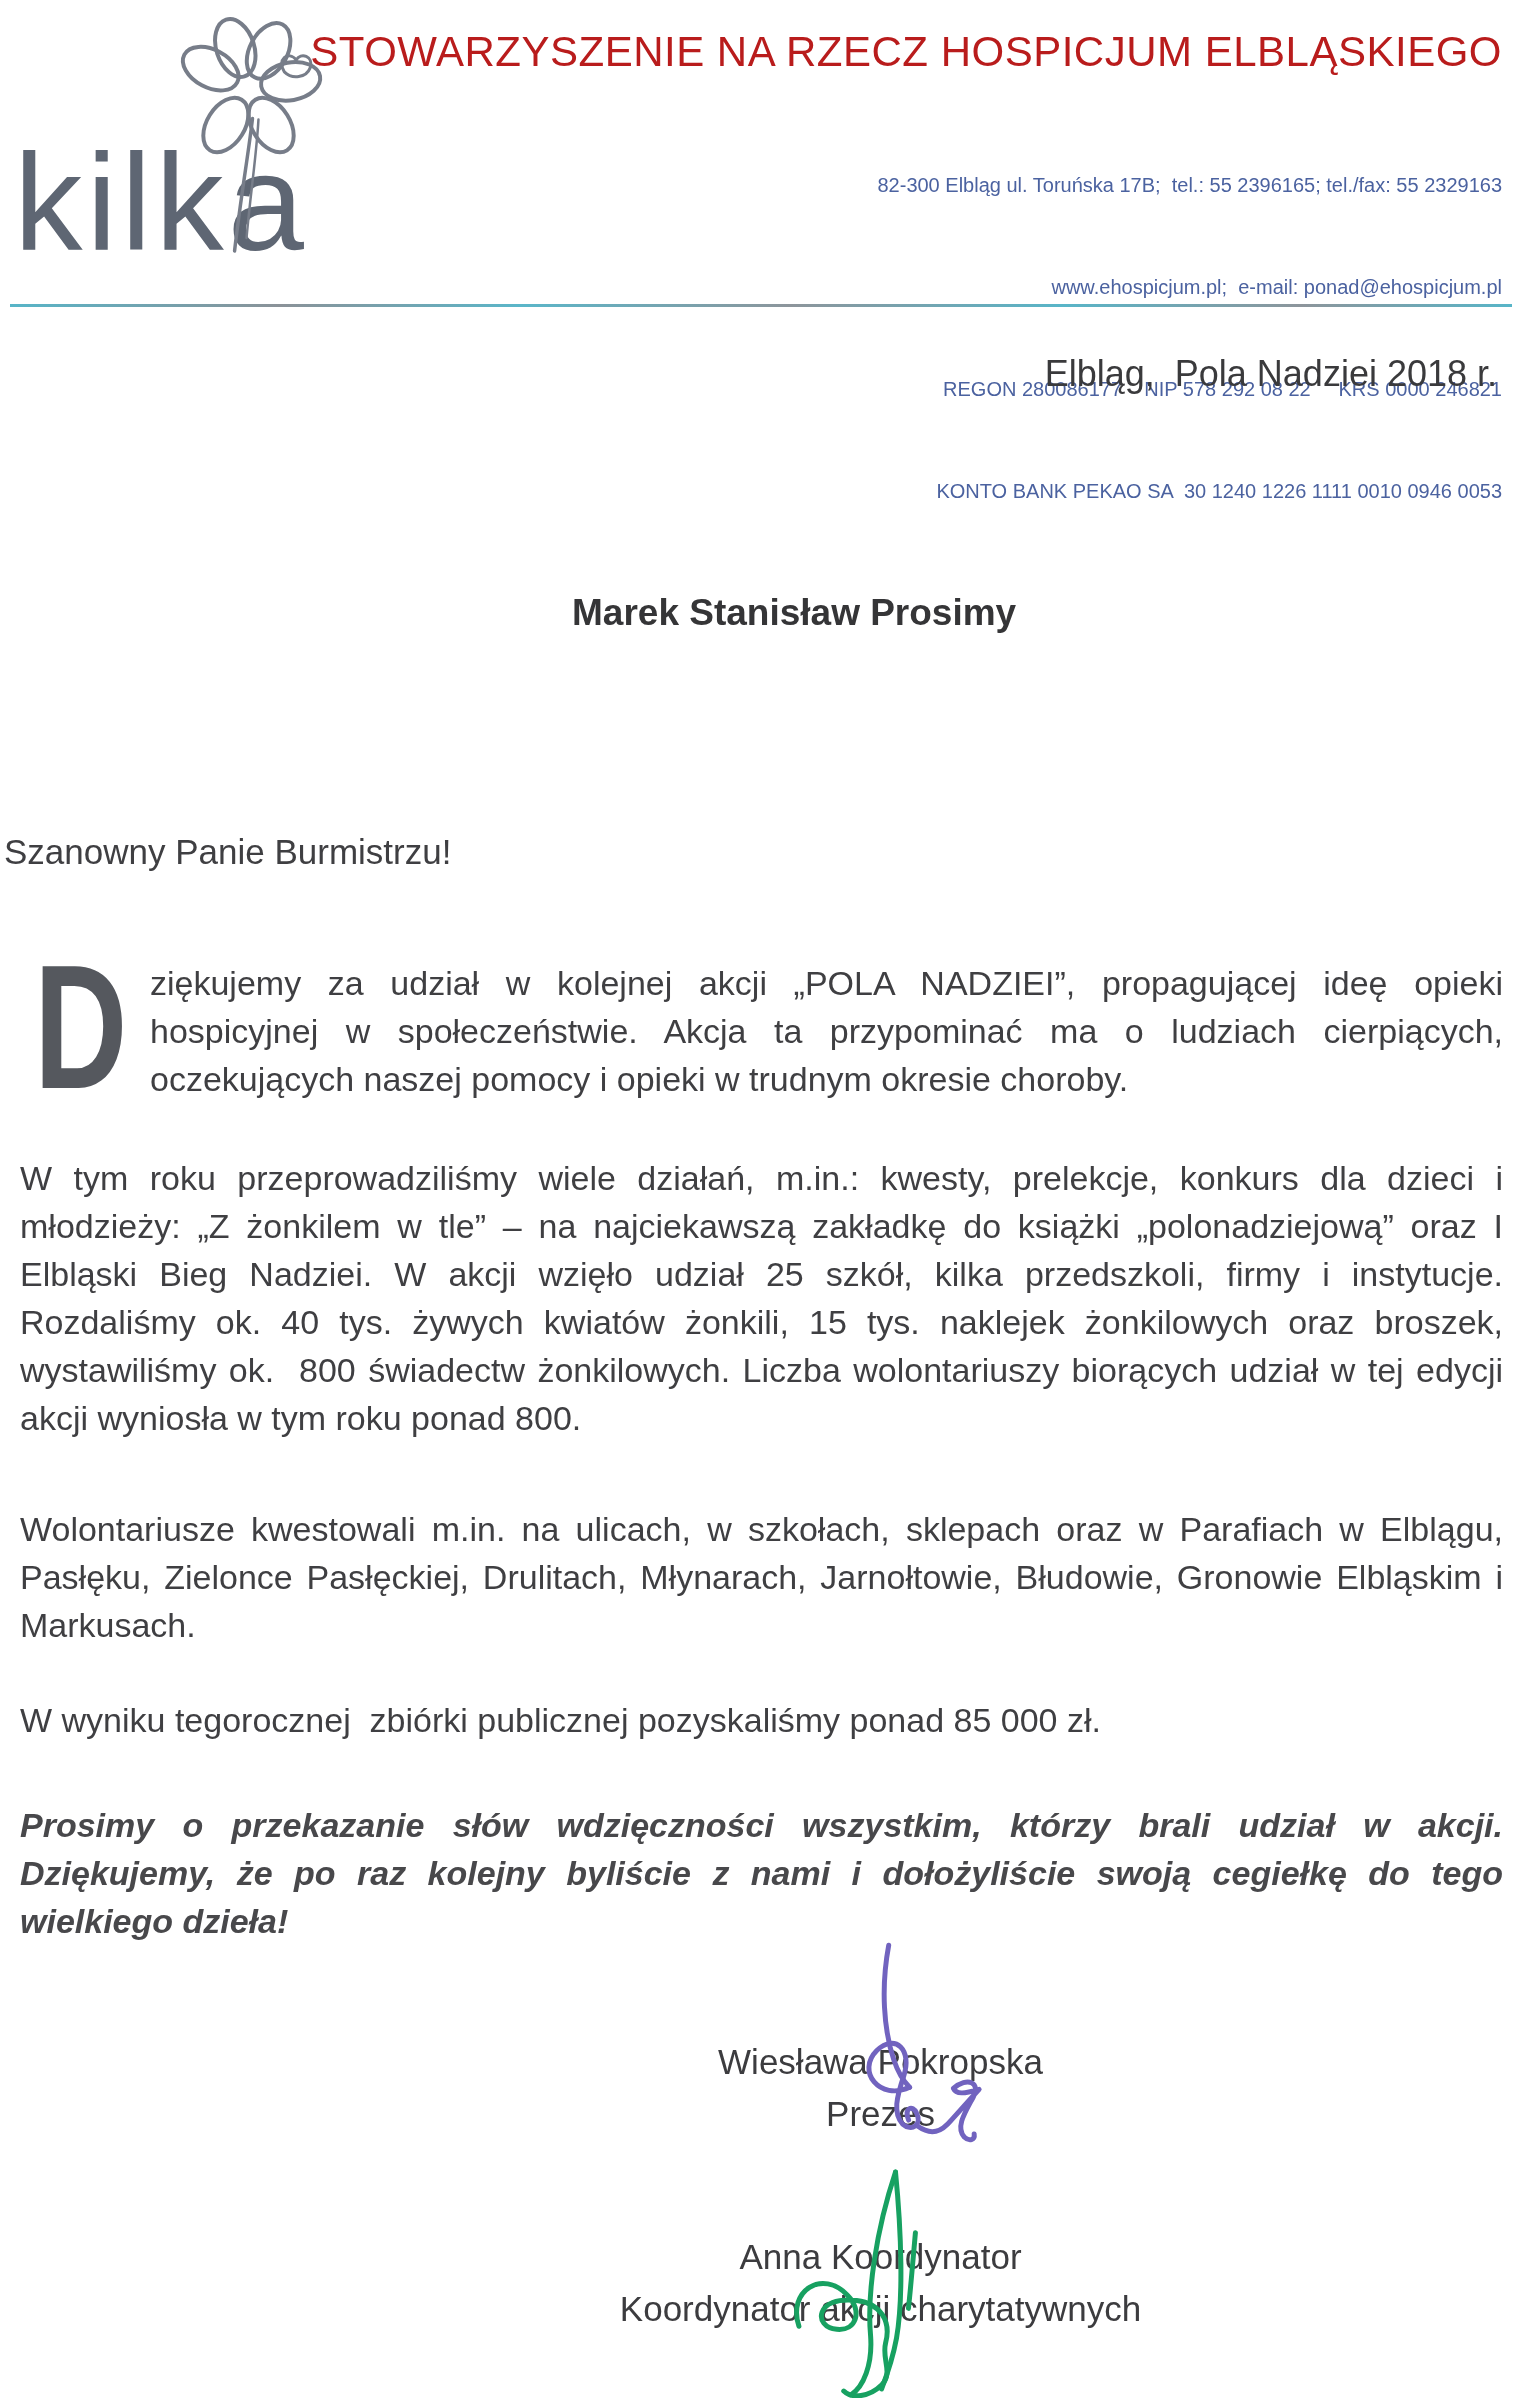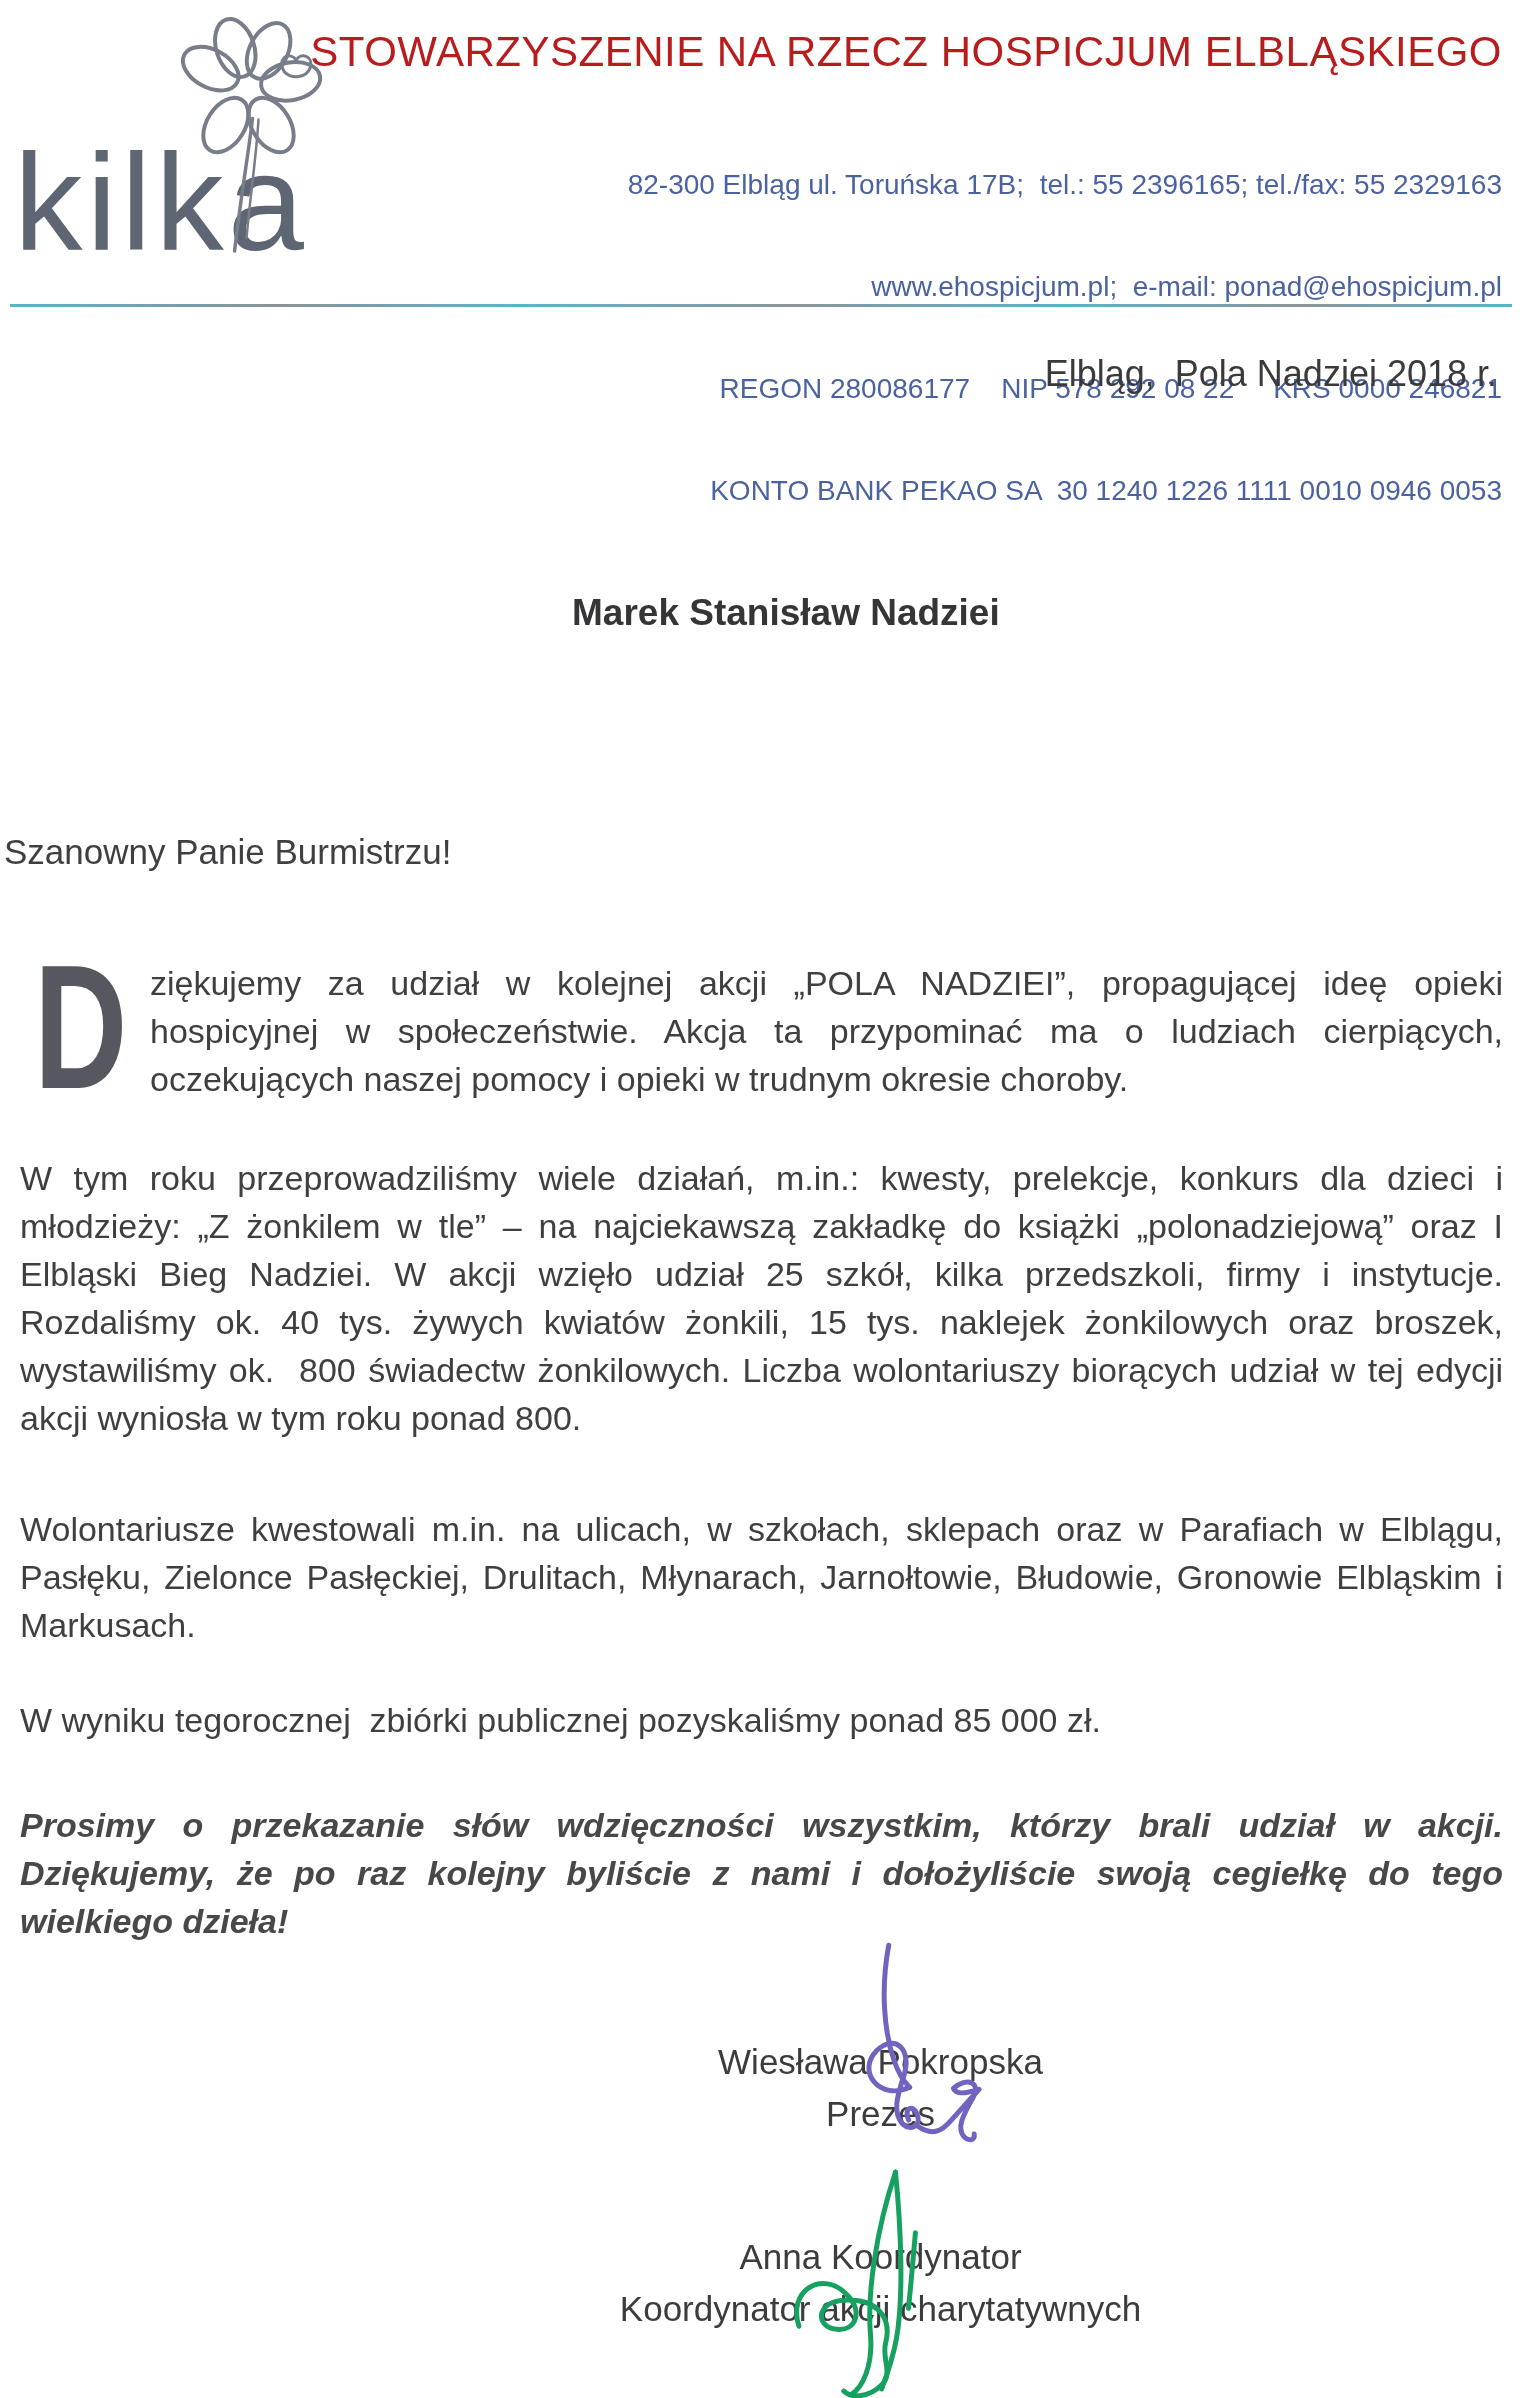--- a/index.html
+++ b/index.html
@@ -19,21 +19,21 @@
     color:#5e6673;
   }
   .logo-flower{position:absolute;left:149px;top:14px;}
   .hdr-title{
     position:absolute;right:20px;top:28px;
     font-size:42px;letter-spacing:0.5px;white-space:nowrap;
     color:#b91c1c;
   }
   .hdr-lines{
     position:absolute;right:20px;top:100px;
-    text-align:right;font-size:28px;line-height:34px;
+    text-align:right;font-size:20px;line-height:34px;
     color:#4b62a0;white-space:pre-wrap;
   }
   .divider{
     position:absolute;left:10px;right:10px;top:304px;height:3px;
     background:linear-gradient(90deg,#57b5c8 0%,#8b9298 18%,#5ab6c9 34%,#8d959b 52%,#58b5c8 70%,#8d959b 86%,#57b5c8 100%);
   }
   
   .dateline{
     position:absolute;right:25px;top:353px;
     font-size:36px;color:#3a3a3c;white-space:pre;
@@ -104,21 +104,21 @@
     <div>www.ehospicjum.pl;  e-mail: ponad@ehospicjum.pl</div>
     <div>REGON 280086177    NIP 578 292 08 22     KRS 0000 246821</div>
     <div>KONTO BANK PEKAO SA  30 1240 1226 1111 0010 0946 0053</div>
   </div>
 
   <div class="divider"></div>
 
   <div class="dateline">Elbląg,  Pola Nadziei 2018 r.</div>
 
   <div class="addressee">
-    <div>Marek Stanisław Nadziei</div>
+    <div>Marek Stanisław Prosimy</div>
   </div>
 
   <div class="salutation">Szanowny Panie Burmistrzu!</div>
 
   <p class="para p1"><span class="dropcap">D</span><span>ziękujemy za udział w kolejnej akcji „POLA NADZIEI”, propagującej ideę opieki hospicyjnej w społeczeństwie. Akcja ta przypominać ma o ludziach cierpiących, oczekujących naszej pomocy i opieki w trudnym okresie choroby.</span></p>
 
   <p class="para p2">W tym roku przeprowadziliśmy wiele działań, m.in.: kwesty, prelekcje, konkurs dla dzieci i młodzieży: „Z żonkilem w tle” – na najciekawszą zakładkę do książki „polonadziejową” oraz I Elbląski Bieg Nadziei. W akcji wzięło udział 25 szkół, kilka przedszkoli, firmy i instytucje. Rozdaliśmy ok. 40 tys. żywych kwiatów żonkili, 15 tys. naklejek żonkilowych oraz broszek, wystawiliśmy ok.  800 świadectw żonkilowych. Liczba wolontariuszy biorących udział w tej edycji akcji wyniosła w tym roku ponad 800.</p>
 
   <p class="para p3">Wolontariusze kwestowali m.in. na ulicach, w szkołach, sklepach oraz w Parafiach w Elblągu, Pasłęku, Zielonce Pasłęckiej, Drulitach, Młynarach, Jarnołtowie, Błudowie, Gronowie Elbląskim i Markusach.</p>
 

